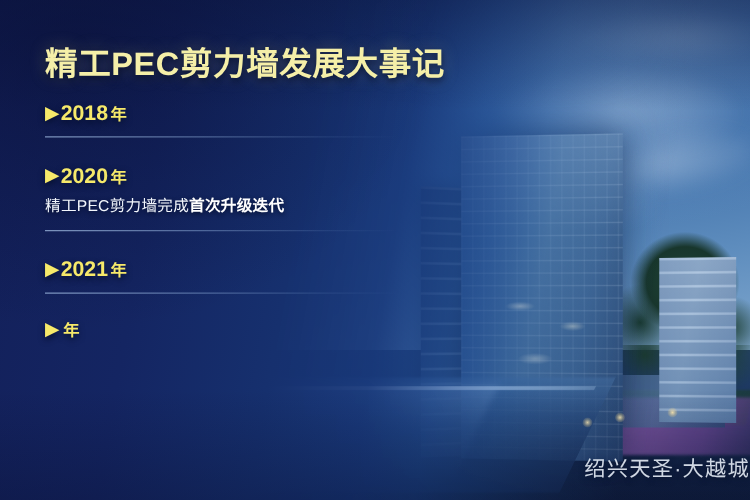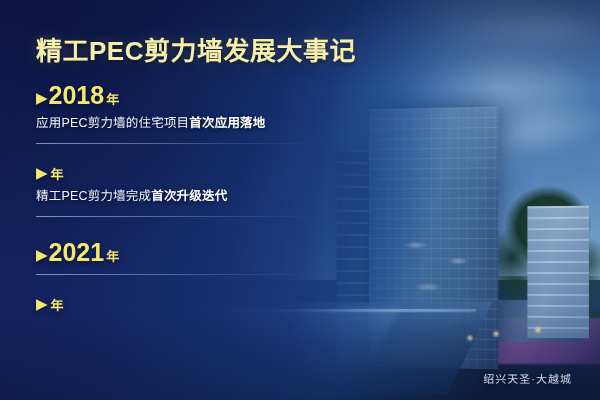--- a/index.html
+++ b/index.html
@@ -204,21 +204,21 @@
     line-height:1.05;
     text-shadow:0 2px 5px rgba(4,12,40,0.8);
     white-space:nowrap;
   }
   .tl-marker {
     font-size:15px;
     margin-right:1px;
     color:#f6e96a;
     transform:translateY(-1px);
   }
-  .tl-yearnum { font-size:25px; letter-spacing:0px; }
+  .tl-yearnum { font-size:17px; letter-spacing:0px; }
   .tl-yearsuffix { font-size:13px; margin-left:2px; font-weight:bold; }
 
   .tl-desc {
     margin-top:6px;
     font-size:12.5px;
     color:#f2f6fc;
     line-height:1.55;
     letter-spacing:.2px;
     text-shadow:0 1px 4px rgba(4,12,40,0.9);
     white-space:nowrap;
@@ -229,22 +229,22 @@
     margin-top:9px;
     height:1px;
     width:282px;
     background:linear-gradient(90deg, rgba(170,198,235,0.70) 0%, rgba(150,182,225,0.45) 45%, rgba(130,168,215,0.12) 80%, rgba(120,160,210,0) 100%);
   }
   .gap-a { height:22px; }
   .gap-b { height:22px; }
   .gap-c { height:22px; }
 
   .watermark {
-    position:absolute; right:28px; bottom:14px;
-    font-size:11px;
+    position:absolute; right:0; bottom:14px;
+    font-size:17px;
     color:rgba(236,243,252,0.88);
     letter-spacing:1px;
     text-shadow:0 1px 5px rgba(6,16,44,0.95);
     white-space:nowrap;
   }
 </style>
 </head>
 <body>
 
 <div class="poster">
@@ -285,31 +285,29 @@
     <div class="poster-title">精工PEC剪力墙发展大事记</div>
 
     <div class="timeline">
 
       <div class="tl-entry">
         <div class="tl-year">
           <span class="tl-marker">▶</span>
           <span class="tl-yearnum">2018</span>
           <span class="tl-yearsuffix">年</span>
         </div>
-        <div class="tl-desc">
-          <span>应用PEC剪力墙的住宅项目</span><b>首次应用落地</b>
-        </div>
         <div class="tl-divider"></div>
       </div>
 
       <div class="gap-a"></div>
 
       <div class="tl-entry">
         <div class="tl-year">
           <span class="tl-marker">▶</span>
+          <span class="tl-yearnum">2020</span>
           <span class="tl-yearsuffix">年</span>
         </div>
         <div class="tl-desc">
           <span>精工PEC剪力墙完成</span><b>首次升级迭代</b>
         </div>
         <div class="tl-divider"></div>
       </div>
 
       <div class="gap-b"></div>
 

